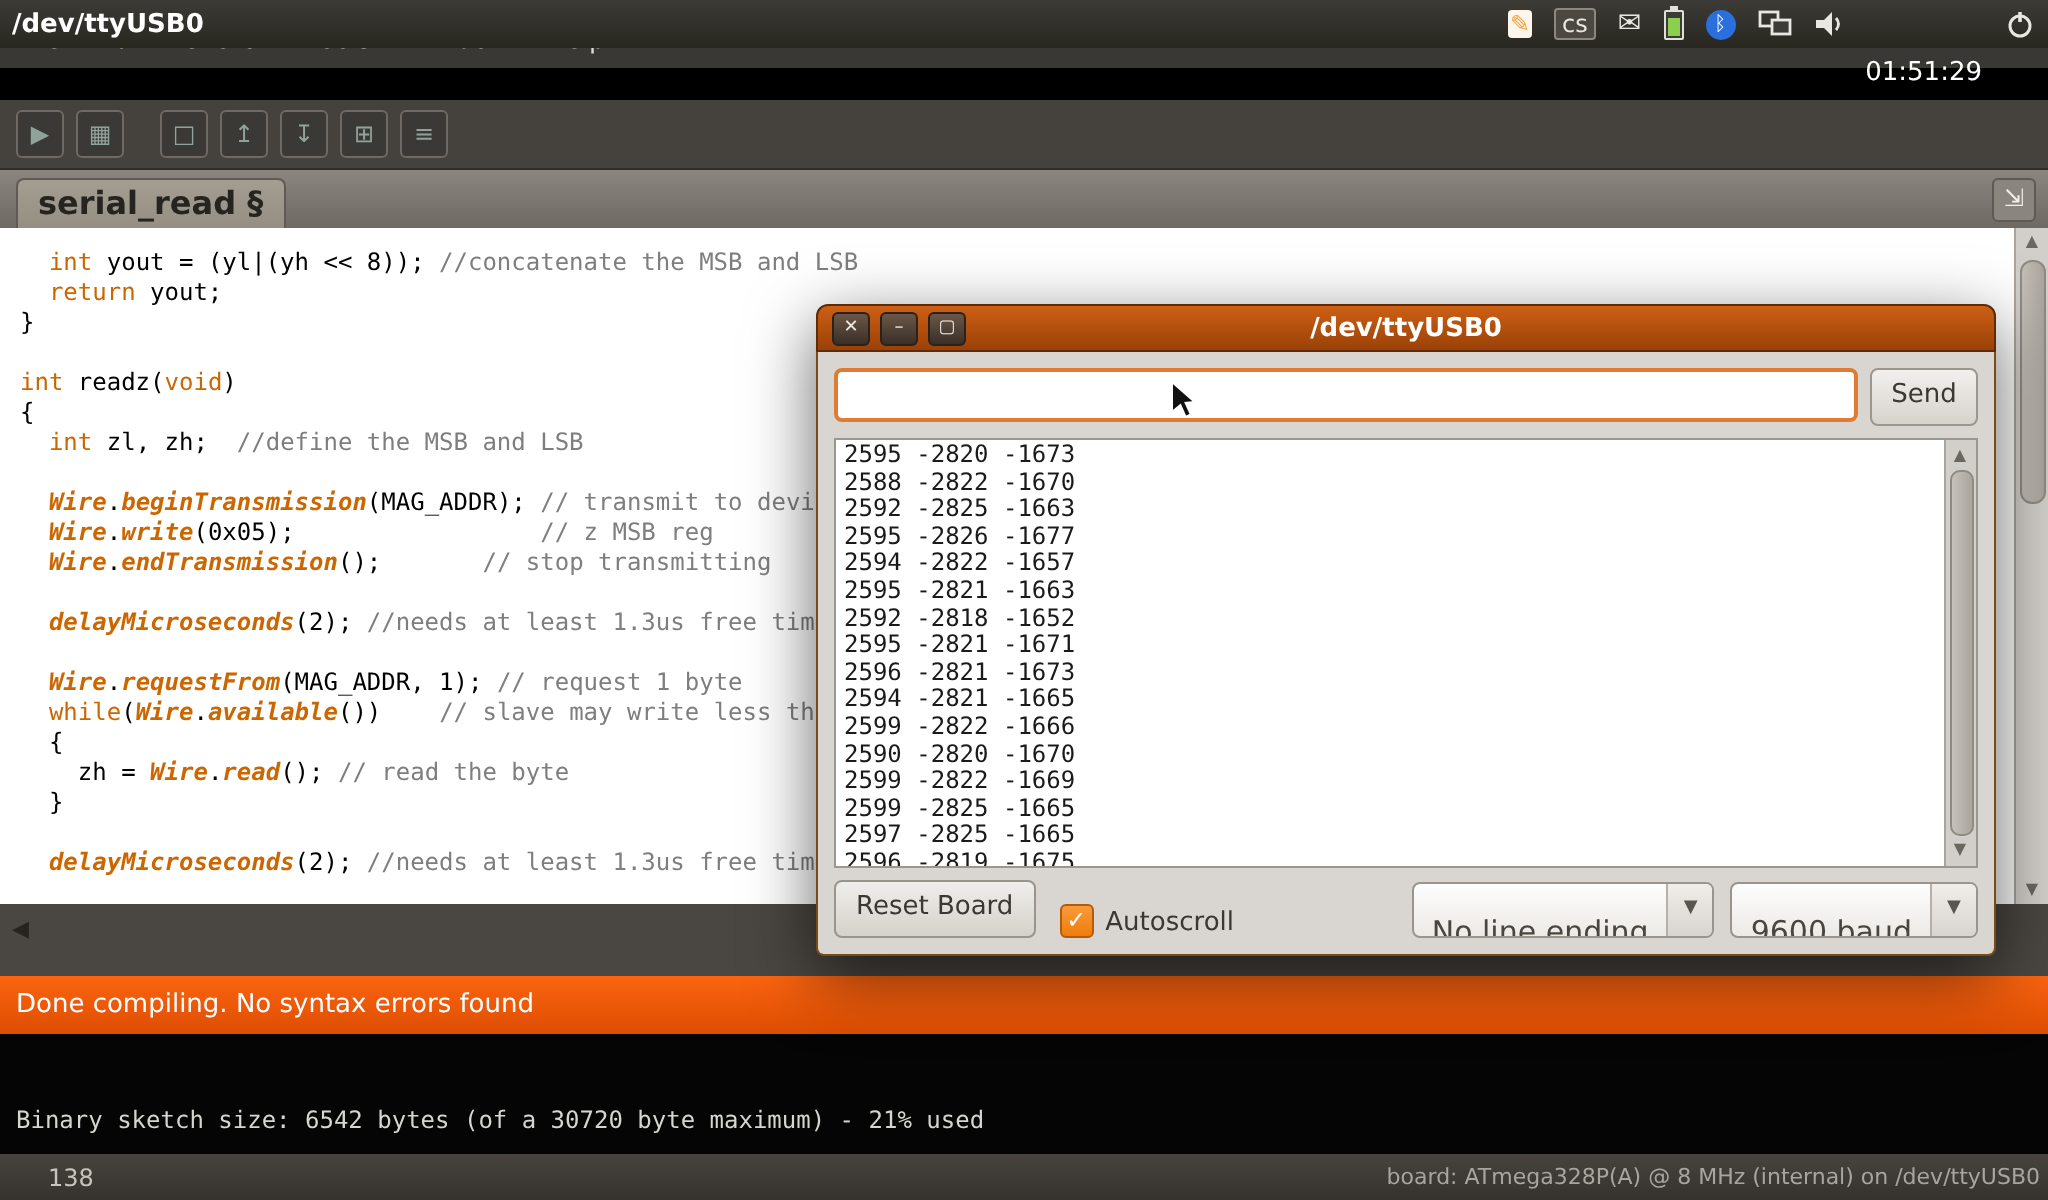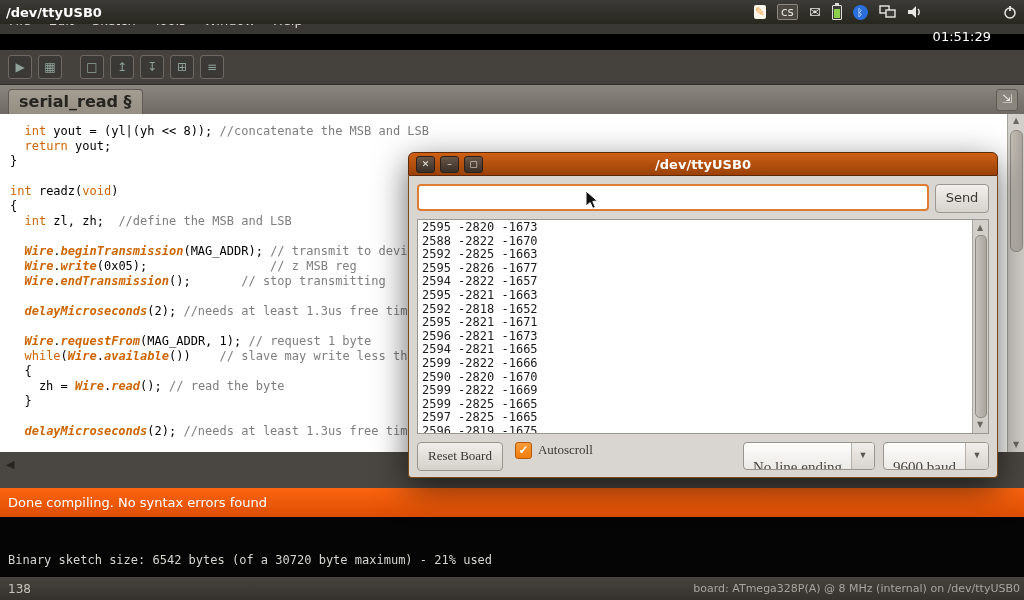--- a/index.html
+++ b/index.html
@@ -61,21 +61,21 @@
   
   #statusbar{position:absolute;left:0;top:488px;width:1024px;height:29px;
     background:linear-gradient(#fb6410,#dd4e02);color:#fff;font-size:13px;line-height:29px;padding-left:8px;box-sizing:border-box;}
   
   #console{position:absolute;left:0;top:517px;width:1024px;height:60px;background:#050505;
     color:#d3d7cf;font-family:"DejaVu Sans Mono","Liberation Mono",monospace;font-size:12px;
     padding:36px 0 0 8px;box-sizing:border-box;}
   
   #footer{position:absolute;left:0;top:577px;width:1024px;height:23px;
     background:linear-gradient(#474440,#34322d);display:flex;align-items:center;box-sizing:border-box;}
-  .footer-line{color:#c8c4bc;font-size:12px;padding-left:8px;text-align:right;}
+  .footer-line{color:#c8c4bc;font-size:12px;padding-left:24px;text-align:right;}
   .footer-board{margin-left:auto;color:#a8a49e;font-size:11px;padding-right:4px;}
   
   #serial-window{position:absolute;left:408px;top:152px;width:590px;height:326px;
     border-radius:7px 7px 4px 4px;box-shadow:0 10px 34px rgba(0,0,0,.6);z-index:40;}
   .titlebar{height:24px;background:linear-gradient(#cd6014,#9a4108);border:1px solid #5f2a06;
     border-radius:6px 6px 0 0;display:flex;align-items:center;position:relative;box-sizing:border-box;}
   .win-title{position:absolute;left:0;right:0;text-align:center;color:#fff;font-weight:bold;font-size:13px;}
   .win-btn{width:17px;height:15px;margin-left:5px;background:linear-gradient(#6a5748,#3a2f27);
     border:1px solid #2a211b;border-radius:3px;color:#efe9e1;font-size:9px;line-height:14px;
     text-align:center;position:relative;z-index:2;}
@@ -89,21 +89,21 @@
     border-radius:4px;font-size:13px;color:#3a3833;text-align:center;line-height:25px;}
   .output-wrap{flex:1;position:relative;background:#fff;border:1px solid #9b968e;overflow:hidden;}
   #serial-output{font-family:"DejaVu Sans Mono","Liberation Mono",monospace;font-size:12px;
     line-height:13.6px;padding:1px 0 0 4px;color:#1a1a1a;white-space:pre;margin-right:16px;}
   .serial-vscroll{position:absolute;right:0;top:0;bottom:0;width:15px;background:#d2cec9;border-left:1px solid #a9a49d;}
   .serial-vscroll .thumb{position:absolute;left:2px;top:15px;bottom:15px;width:10px;
     background:linear-gradient(90deg,#c6c1ba,#a9a49c);border:1px solid #8f8a82;border-radius:5px;}
   .serial-vscroll .vs-arrow{width:14px;}
   .serial-vscroll .up{top:1px;}
   .serial-vscroll .down{bottom:1px;}
-  .bottom-row{display:flex;align-items:flex-start;margin-top:8px;height:27px;font-family:Liberation Serif, serif;}
+  .bottom-row{display:flex;align-items:flex-end;margin-top:8px;height:27px;}
   .reset-btn{padding:0 10px;height:27px;line-height:25px;background:linear-gradient(#f0eeea,#d5d1cb);
     border:1px solid #99948c;border-radius:4px;font-size:13px;color:#3a3833;}
   .checkbox{width:15px;height:15px;background:linear-gradient(#f89b39,#ef7d0c);border:1px solid #b55a08;
     border-radius:3px;color:#fff;font-size:12px;line-height:14px;text-align:center;margin-left:12px;font-weight:bold;}
   .check-label{margin-left:6px;font-size:13px;color:#3a3833;}
   .spacer{flex:1;}
   .combo{display:flex;height:26px;border:1px solid #99948c;border-radius:4px;
     background:linear-gradient(#fdfdfc,#eceae6);margin-left:8px;overflow:hidden;}
   .combo-text{padding:12px 9px;font-size:15px;color:#4a463f;line-height:25px;white-space:nowrap;}
   .combo-arrow{width:22px;border-left:1px solid #b5b0a8;background:linear-gradient(#f0eeea,#d8d4cf);

